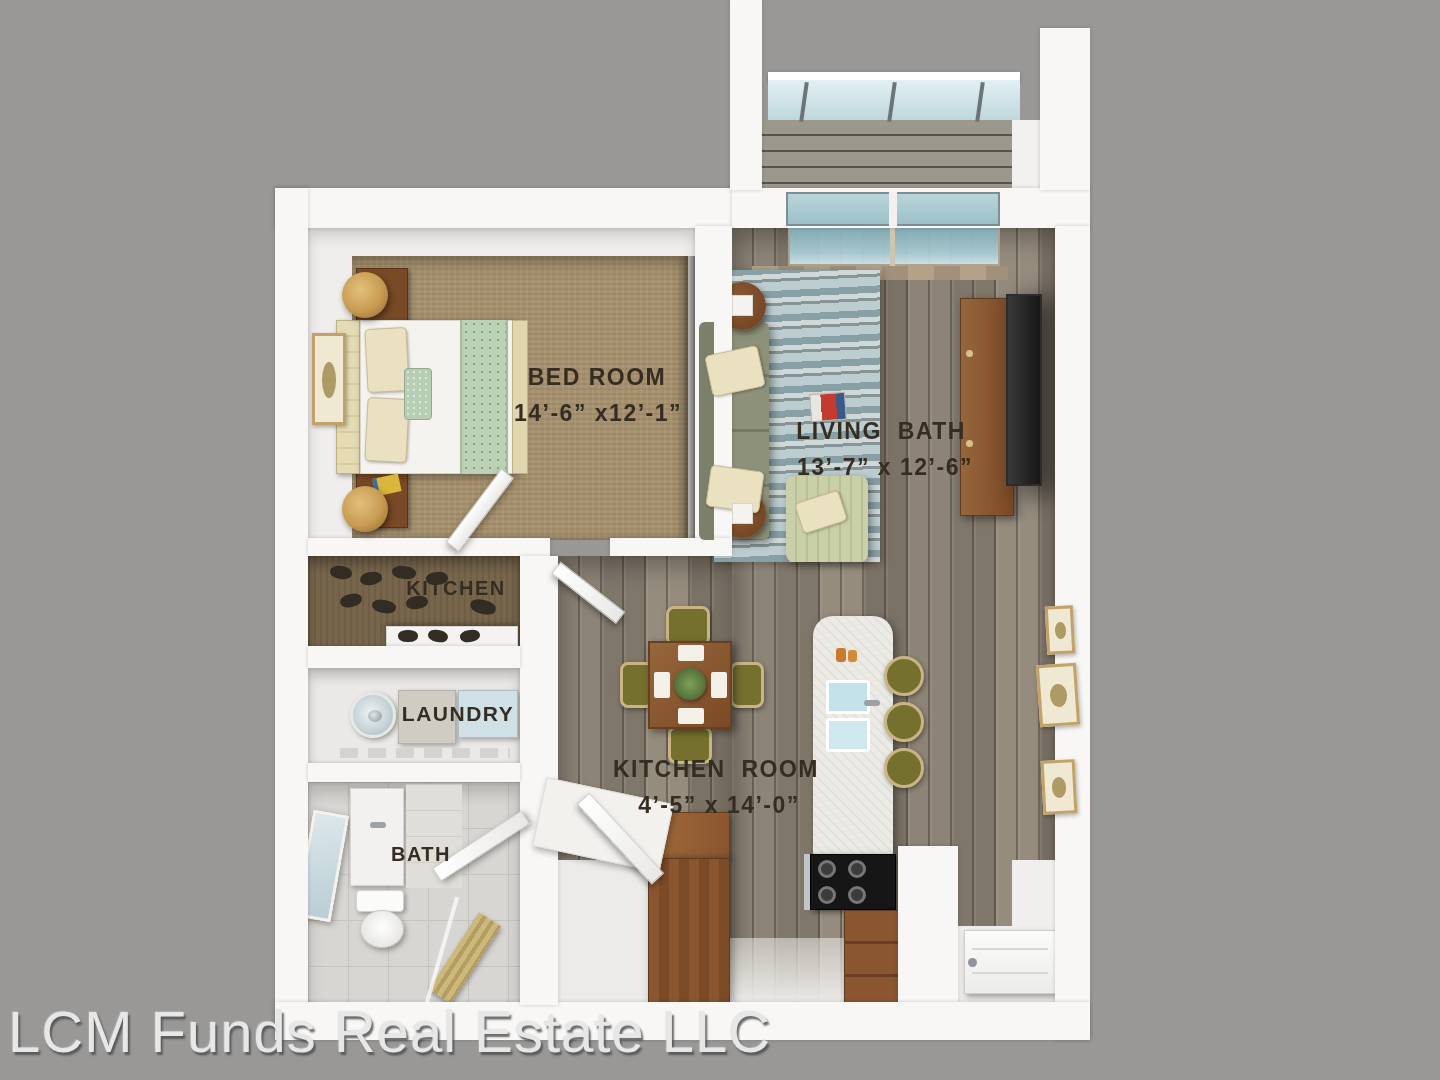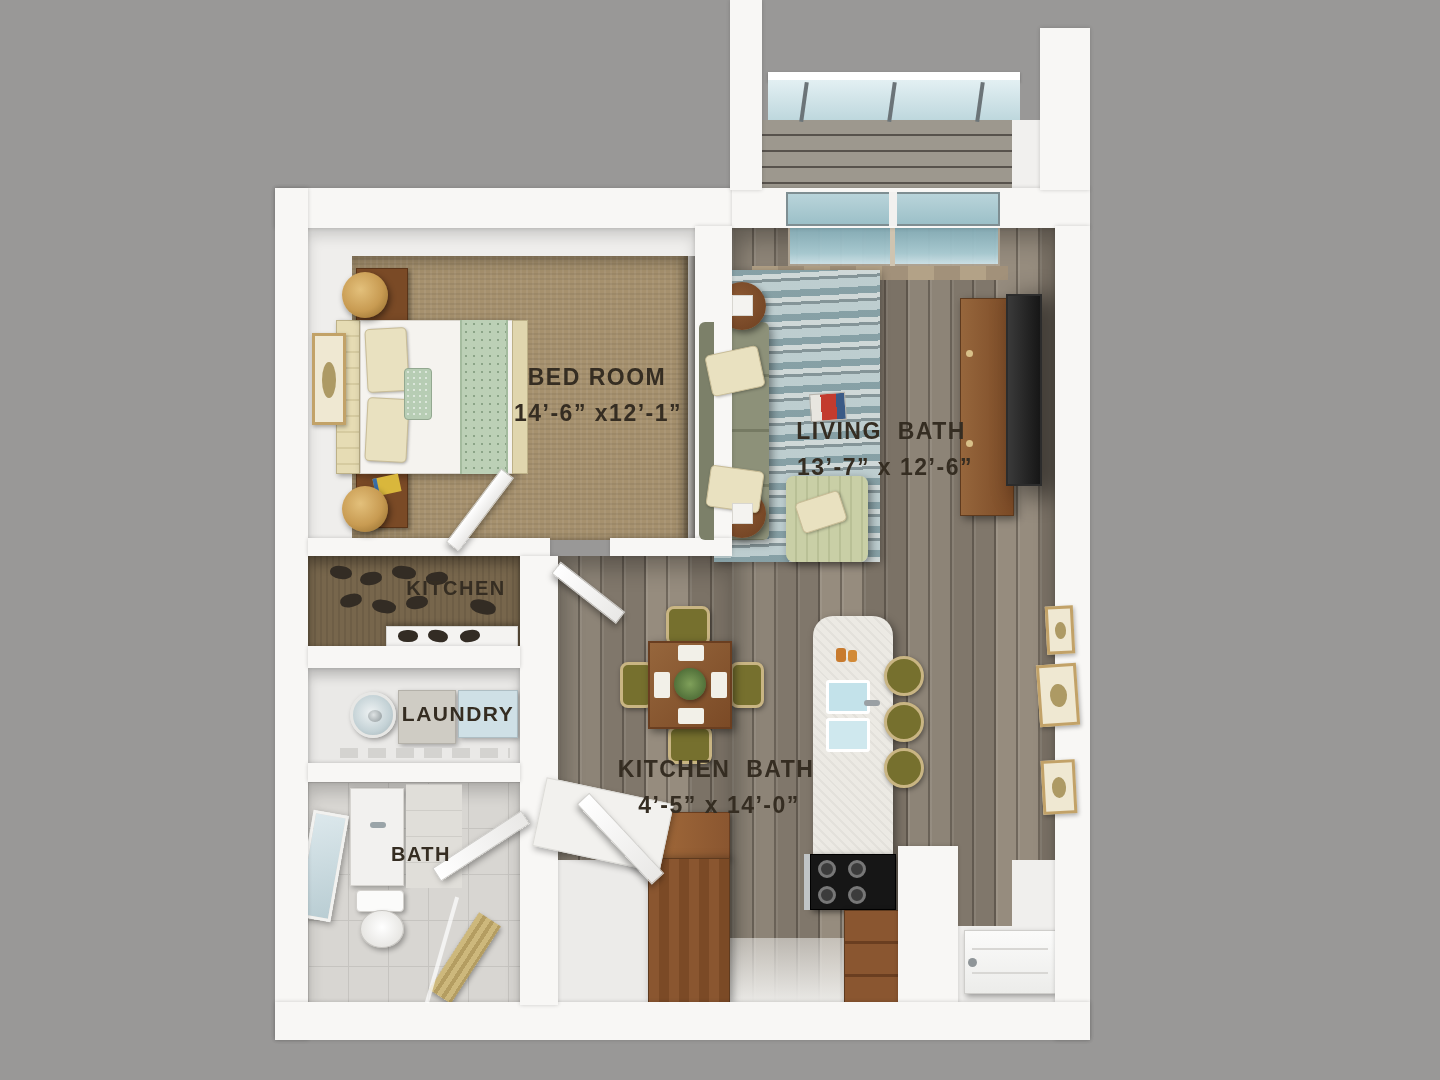--- a/index.html
+++ b/index.html
@@ -182,20 +182,21 @@
   <div class="fur" style="left:648px;top:858px;width:82px;height:147px;background:repeating-linear-gradient(90deg,#8a5630 0 10px,#7b4a26 10px 20px);border:1px solid #5e3a1e;box-shadow:3px 0 8px rgba(0,0,0,.35);"></div>
 
   <div class="frame" style="left:1046px;top:606px;width:28px;height:48px;transform:rotate(-3deg);"></div>
   <div class="frame" style="left:1038px;top:664px;width:40px;height:62px;transform:rotate(-4deg);"></div>
   <div class="frame" style="left:1042px;top:760px;width:34px;height:54px;transform:rotate(-3deg);"></div>
 
   <div class="lbl" style="left:597px;top:377px;font-size:23px;">BED ROOM</div>
   <div class="lbl" style="left:598px;top:413px;font-size:23px;">14’-6” x12’-1”</div>
   <div class="lbl" style="left:881px;top:431px;font-size:23px;">LIVING  BATH</div>
   <div class="lbl" style="left:885px;top:467px;font-size:23px;">13’-7” x 12’-6”</div>
-  <div class="lbl" style="left:716px;top:769px;font-size:23px;">KITCHEN  BATH</div>
+  <div class="lbl" style="left:716px;top:769px;font-size:23px;">KITCHEN  ROOM</div>
   <div class="lbl" style="left:719px;top:805px;font-size:23px;">4’-5” x 14’-0”</div>
   <div class="lbl" style="left:456px;top:588px;font-size:20px;">KITCHEN</div>
   <div class="lbl" style="left:446px;top:714px;font-size:21px;margin-left:12px;">LAUNDRY</div>
   <div class="lbl" style="left:421px;top:854px;font-size:20px;">BATH</div>
 
+  <div id="watermark">LCM Funds Real Estate LLC</div>
 
 </div>
 
 </body></html>

